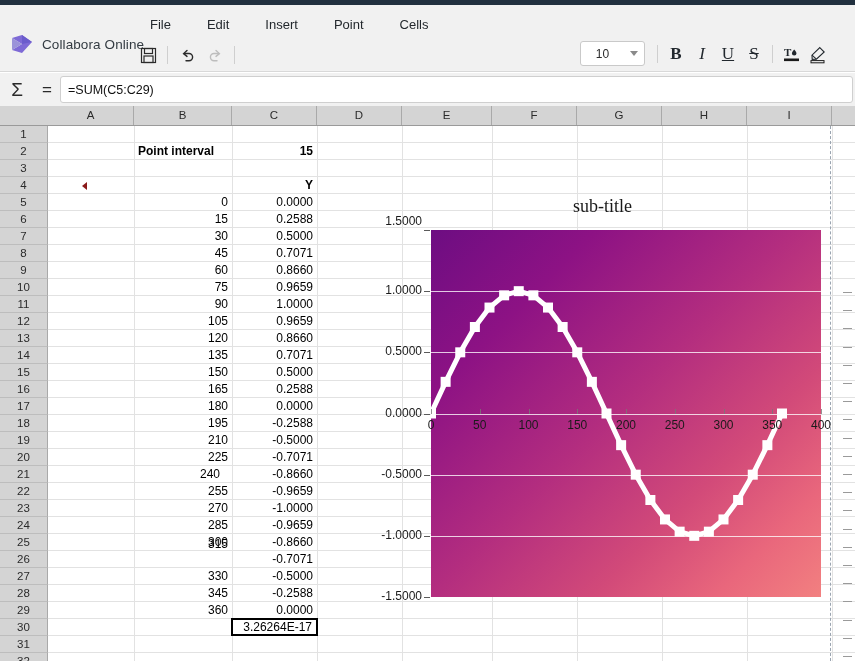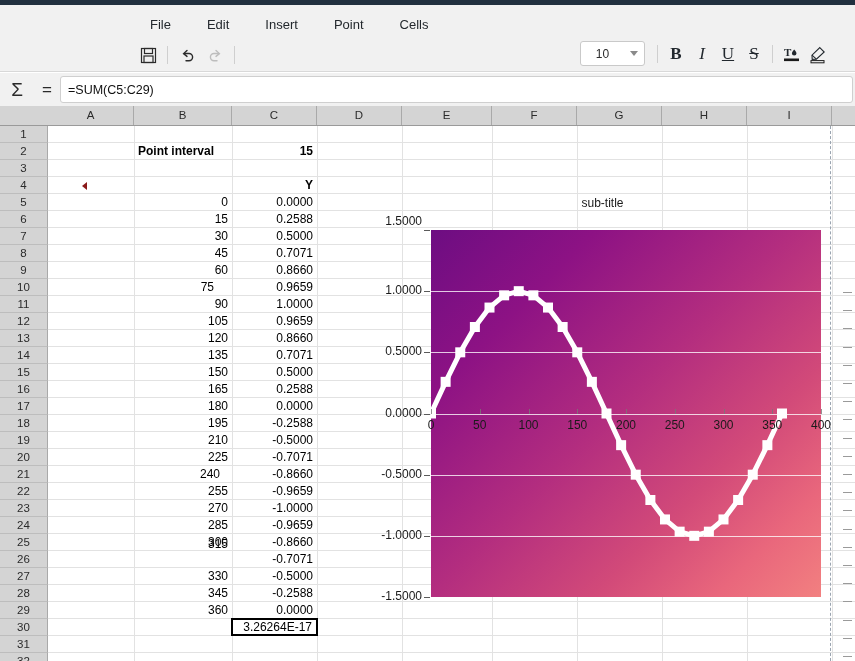--- a/index.html
+++ b/index.html
@@ -79,41 +79,51 @@
              font-size:12px; line-height:14px; text-align:right; padding:0 4px; color:#000; z-index:6; }
 
   .cmt-marker { position:absolute; width:0; height:0; z-index:5;
                 border-top:4px solid transparent; border-bottom:4px solid transparent;
                 border-right:5px solid #8b1a1a; }
 
   .pagebreak { position:absolute; top:20px; width:0; height:535px; border-left:1px dashed #9aa4b0; z-index:4; }
 
   
   .chart { position:absolute; z-index:8; }
-  .chart-title { position:absolute; width:100%; text-align:center; font-size:12px; color:#1a1a1a; }
+  .chart-title { position:absolute; width:100%; text-align:center; font-size:18px; color:#1a1a1a;font-family:Liberation Serif, serif; }
   .plot { position:absolute; overflow:hidden;
           background:linear-gradient(135deg,#6d0d82 0%, #8d1284 22%, #b32d7f 48%, #d24a79 70%, #e9677c 86%, #f28080 100%); }
   .gridline { position:absolute; left:0; width:100%; height:1px; background:rgba(255,255,255,.78); }
   .ytick { position:absolute; right:0; text-align:right; font-size:12px; color:#1a1a1a; }
   .ytick-dash { position:absolute; width:6px; height:1px; background:#5a5a5a; }
   .xtick { position:absolute; text-align:center; font-size:12px; color:#1a1a1a; }
   .xtick-mark { position:absolute; width:1px; height:5px; background:rgba(120,120,120,.8); }
 
   
   .sidedash { position:absolute; width:9px; height:1px; background:#9a9a9a; }
 </style>
 </head>
 <body>
 
 <div id="app">
 
   <div class="topstrip"></div>
 
   <div class="header">
 
+    <div class="logo-wrap">
+      <span class="logo-mark">
+        <svg width="26" height="26" viewBox="0 0 26 26">
+          <path d="M2 7 L12 4 L22 11 L12 22 L2 19 L12 13 Z" fill="#7e6ad6"></path>
+          <path d="M2 7 L12 13 L2 19 Z" fill="#9b93d9"></path>
+          <path d="M12 4 L22 11 L12 13 Z" fill="#6b5ccc"></path>
+        </svg>
+      </span>
+      <span class="logo-text">Collabora Online</span>
+    </div>
 
     <div class="menubar">
       <div class="menu-item">File</div>
       <div class="menu-item">Edit</div>
       <div class="menu-item">Insert</div>
       <div class="menu-item">Point</div>
       <div class="menu-item">Cells</div>
     </div>
 
     <div class="tb" style="left:134px;">
@@ -273,21 +283,21 @@
         <div class="cellv right" style="left: 86px; width: 98px; top: 68px;">0</div>
         <div class="cellv right" style="left: 184px; width: 85px; top: 68px;">0.0000</div>
         <div class="cellv right" style="left: 86px; width: 98px; top: 85px;">15</div>
         <div class="cellv right" style="left: 184px; width: 85px; top: 85px;">0.2588</div>
         <div class="cellv right" style="left: 86px; width: 98px; top: 102px;">30</div>
         <div class="cellv right" style="left: 184px; width: 85px; top: 102px;">0.5000</div>
         <div class="cellv right" style="left: 86px; width: 98px; top: 119px;">45</div>
         <div class="cellv right" style="left: 184px; width: 85px; top: 119px;">0.7071</div>
         <div class="cellv right" style="left: 86px; width: 98px; top: 136px;">60</div>
         <div class="cellv right" style="left: 184px; width: 85px; top: 136px;">0.8660</div>
-        <div class="cellv right" style="left: 72px; width: 98px; top: 153px; padding-left: 20px;">75</div>
+        <div class="cellv right" style="left: 86px; width: 98px; top: 153px; padding-left: 20px;">75</div>
         <div class="cellv right" style="left: 184px; width: 85px; top: 153px;">0.9659</div>
         <div class="cellv right" style="left: 86px; width: 98px; top: 170px;">90</div>
         <div class="cellv right" style="left: 184px; width: 85px; top: 170px;">1.0000</div>
         <div class="cellv right" style="left: 86px; width: 98px; top: 187px;">105</div>
         <div class="cellv right" style="left: 184px; width: 85px; top: 187px;">0.9659</div>
         <div class="cellv right" style="left: 86px; width: 98px; top: 204px;">120</div>
         <div class="cellv right" style="left: 184px; width: 85px; top: 204px;">0.8660</div>
         <div class="cellv right" style="left: 86px; width: 98px; top: 221px;">135</div>
         <div class="cellv right" style="left: 184px; width: 85px; top: 221px;">0.7071</div>
         <div class="cellv right" style="left: 86px; width: 98px; top: 238px;">150</div>

